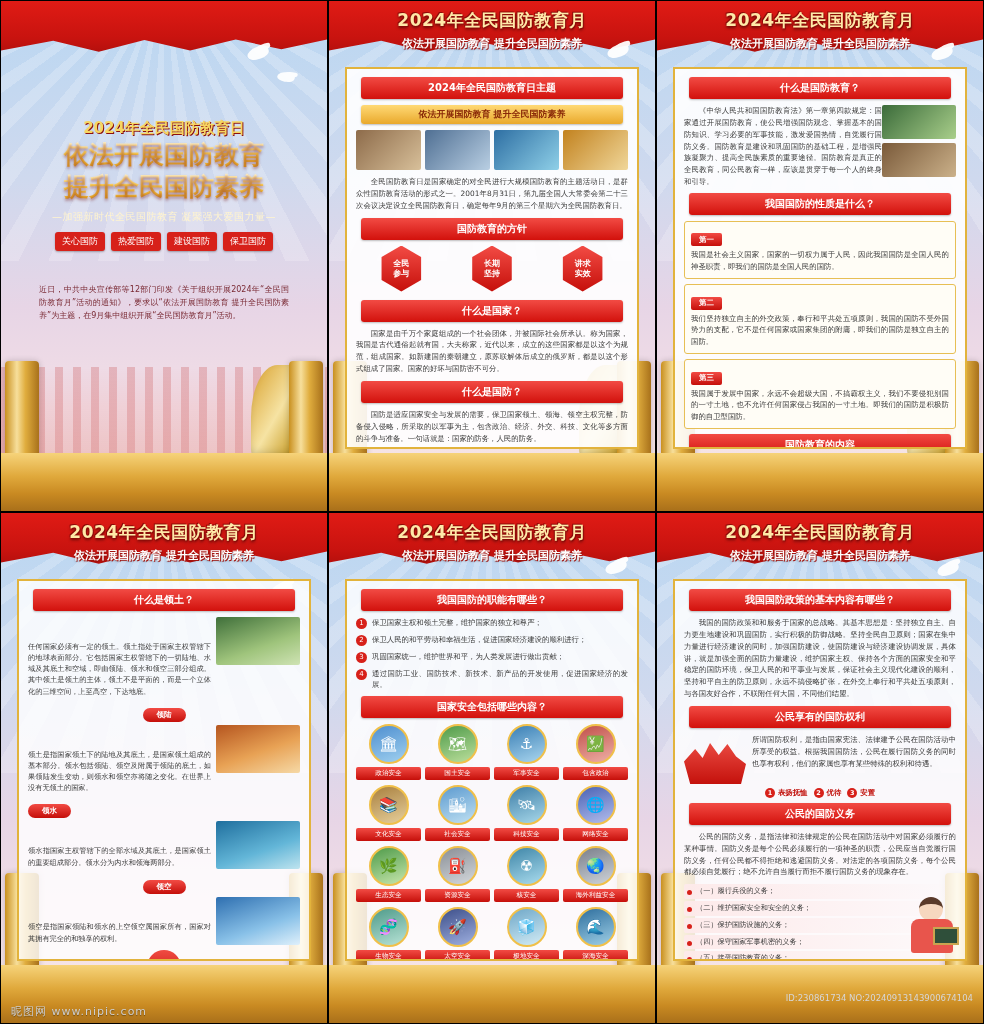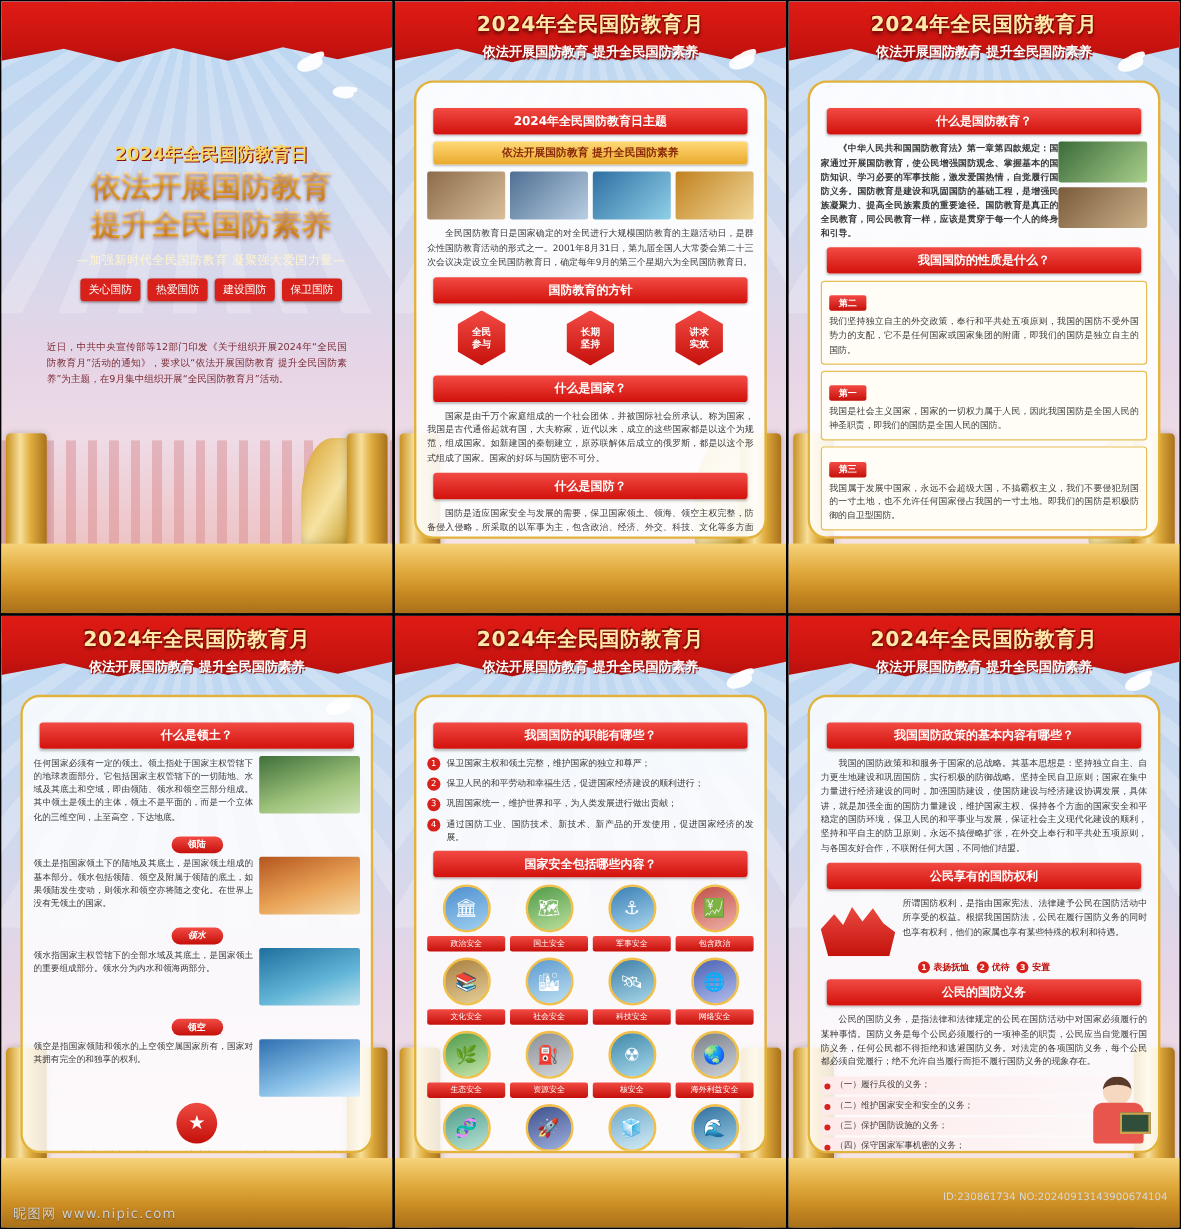--- a/index.html
+++ b/index.html
@@ -72,21 +72,21 @@
   .hdr .h1 {
     font-size:17px; font-weight:bold; color:#ffe9a8;
     text-shadow: 1px 1px 0 #8a0b08, -1px -1px 0 #8a0b08, 0 2px 3px rgba(0,0,0,.5);
     letter-spacing:.5px;
   }
   .hdr .h2 {
     margin-top:4px; font-size:11px; font-weight:bold; color:#fff;
     text-shadow: 1px 1px 0 #a31410, 0 1px 2px rgba(0,0,0,.4);
   }
   
-  .p1-title { position:absolute; top:118px; left:12px; width:100%; text-align:center; z-index:6; }
+  .p1-title { position:absolute; top:118px; left:0; width:100%; text-align:center; z-index:6; }
   .p1-y { font-size:15px; font-weight:bold; color:#f6d661; text-shadow:1px 1px 0 #8c1010; }
   .p1-m1, .p1-m2 {
     font-size:25px; font-weight:bold; line-height:1.15;
     background: linear-gradient(180deg,#fff6d6 0%,#ffd34f 45%,#e8a51f 100%);
     -webkit-background-clip:text; background-clip:text; color:transparent;
     text-shadow: 0 2px 3px rgba(120,20,20,.45);
     margin-top:3px;
   }
   .p1-sub { margin-top:8px; font-size:10px; color:#fff4cf; letter-spacing:.5px; }
   .p1-tags { margin-top:8px; display:flex; justify-content:center; gap:6px; }
@@ -95,22 +95,22 @@
     box-shadow:0 1px 2px rgba(0,0,0,.3);
   }
   .p1-para {
     position:absolute; top:282px; left:38px; right:38px;
     font-size:8px; line-height:1.65; color:#7a2a34; text-align:justify;
   }
   
   .frame {
     position:absolute; top:66px; left:16px; right:16px; bottom:62px;
     background: rgba(255,255,255,.90);
-    border:2px solid #e2b33c; border-radius:16px;
-    padding:21px 9px; overflow:hidden; z-index:4;
+    border:2px solid #e2b33c; border-radius:0;
+    padding:8px 9px; overflow:hidden; z-index:4;
   }
   .frame.transparent { background: rgba(255,255,255,.82); }
   .ribbon {
     position:relative; margin:0 auto 6px; width:96%;
     background: linear-gradient(180deg,#f24b44,#d2110c);
     color:#fff; font-size:10px; font-weight:bold; text-align:center;
     padding:4px 6px; border-radius:3px;
     box-shadow:0 1px 2px rgba(0,0,0,.25);
   }
   .ribbon.small { font-size:9px; padding:3px 5px; }
@@ -151,21 +151,21 @@
     background:#fffdf6;
   }
   .card .cap {
     display:inline-block; background:linear-gradient(180deg,#f24b44,#c50f0a);
     color:#fff; font-size:7.5px; font-weight:bold; padding:1.5px 8px; border-radius:2px;
     margin-bottom:3px;
   }
   
   .photorow { display:flex; gap:5px; margin-bottom:5px; align-items:flex-start; }
   .photo { flex:0 0 84px; height:48px; border-radius:2px; }
-  .ptxt { flex:1; font-size:7.2px; line-height:1.55; color:#3a3a3a; text-align:justify; }
+  .ptxt { flex:1; font-size:7.2px; line-height:1.55; color:#3a3a3a; text-align:justify;margin-top:24px; }
   .tagpill {
     display:inline-block; background:linear-gradient(180deg,#f24b44,#c50f0a);
     color:#fff; font-size:7.5px; font-weight:bold; padding:2px 14px; border-radius:10px;
     margin:2px 0 3px;
   }
   .emblem {
     width:34px; height:34px; border-radius:50%;
     background:linear-gradient(180deg,#f04b42,#c30f0a);
     display:flex; align-items:center; justify-content:center; color:#fff; font-size:16px;
     margin: 2px auto 4px;
@@ -302,35 +302,35 @@
     <div class="rays"></div>
     <div class="redcloth"></div>
     <div class="dove" style="top:46px; right:30px;"></div>
     <div class="hdr">
       <div class="h1">2024年全民国防教育月</div>
       <div class="h2">依法开展国防教育  提升全民国防素养</div>
     </div>
 
     <div class="frame">
       <div class="ribbon">什么是国防教育？</div>
-      <div style="display:flex; gap:0; margin-bottom:5px;font-weight:bold;">
+      <div style="display:flex; gap:0; margin-bottom:5px;">
         <div class="txt ind" style="flex:1; margin:0;">《中华人民共和国国防教育法》第一章第四款规定：国家通过开展国防教育，使公民增强国防观念、掌握基本的国防知识、学习必要的军事技能，激发爱国热情，自觉履行国防义务。国防教育是建设和巩固国防的基础工程，是增强民族凝聚力、提高全民族素质的重要途径。国防教育是真正的全民教育，同公民教育一样，应该是贯穿于每一个人的终身和引导。</div>
         <div style="flex:0 0 74px;">
           <div class="ph e" style="height:34px; margin-bottom:4px;"></div>
           <div class="ph g" style="height:34px;"></div>
         </div>
       </div>
       <div class="ribbon">我国国防的性质是什么？</div>
       <div class="card">
+        <span class="cap">第一</span>
+        <div class="txt" style="margin:0;">我国是社会主义国家，国家的一切权力属于人民，因此我国国防是全国人民的神圣职责，即我们的国防是全国人民的国防。</div>
+      </div>
+      <div class="card">
         <span class="cap">第二</span>
         <div class="txt" style="margin:0;">我们坚持独立自主的外交政策，奉行和平共处五项原则，我国的国防不受外国势力的支配，它不是任何国家或国家集团的附庸，即我们的国防是独立自主的国防。</div>
-      </div>
-      <div class="card">
-        <span class="cap">第一</span>
-        <div class="txt" style="margin:0;">我国是社会主义国家，国家的一切权力属于人民，因此我国国防是全国人民的神圣职责，即我们的国防是全国人民的国防。</div>
       </div>
       <div class="card">
         <span class="cap">第三</span>
         <div class="txt" style="margin:0;">我国属于发展中国家，永远不会超级大国，不搞霸权主义，我们不要侵犯别国的一寸土地，也不允许任何国家侵占我国的一寸土地。即我们的国防是积极防御的自卫型国防。</div>
       </div>
 
       <div class="ribbon">国防教育的内容</div>
 
     </div>
 
@@ -357,21 +357,21 @@
       </div>
 
       <div style="text-align:center;">
         <span class="tagpill">领陆</span>
       </div>
       <div class="photorow">
         <div class="ptxt">领土是指国家领土下的陆地及其底土，是国家领土组成的基本部分。领水包括领陆、领空及附属于领陆的底土，如果领陆发生变动，则领水和领空亦将随之变化。在世界上没有无领土的国家。</div>
         <div class="photo" style="background:linear-gradient(160deg,#b5551f,#e8a255 55%,#f6d9a6);"></div>
       </div>
 
-      <div style="text-align:center;font-style:italic;">
+      <div style="text-align:left;">
         <span class="tagpill">领水</span>
       </div>
       <div class="photorow">
         <div class="ptxt">领水指国家主权管辖下的全部水域及其底土，是国家领土的重要组成部分。领水分为内水和领海两部分。</div>
         <div class="photo" style="background:linear-gradient(160deg,#1f6f9e,#63b6d8 60%,#bfe4ef);"></div>
       </div>
 
       <div style="text-align:center;">
         <span class="tagpill">领空</span>
       </div>

